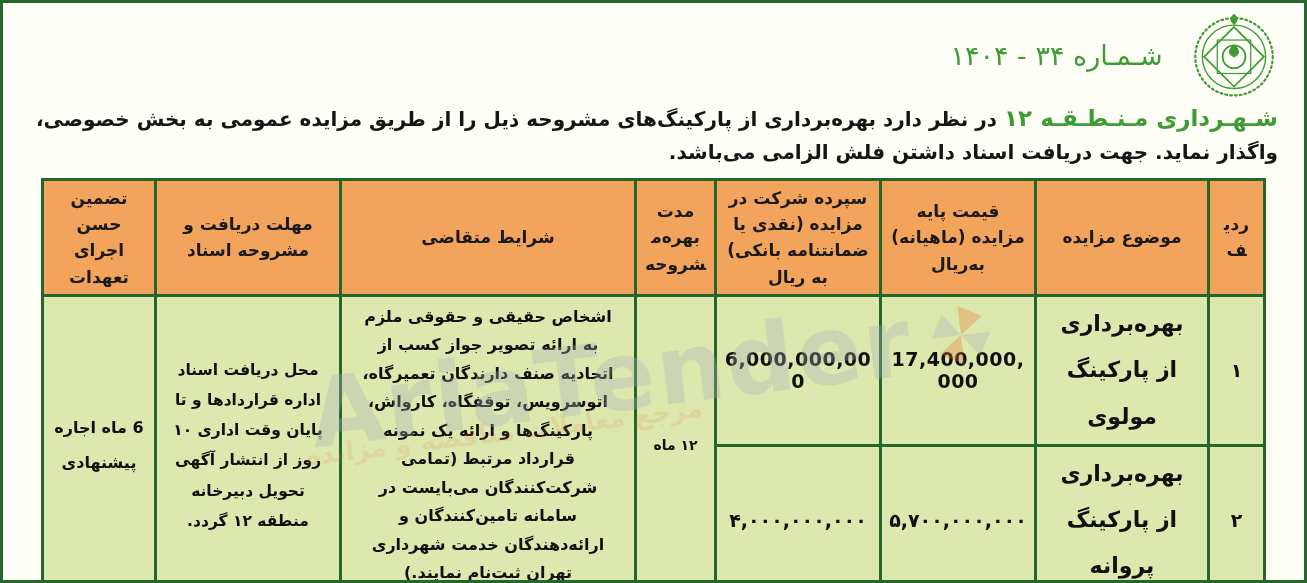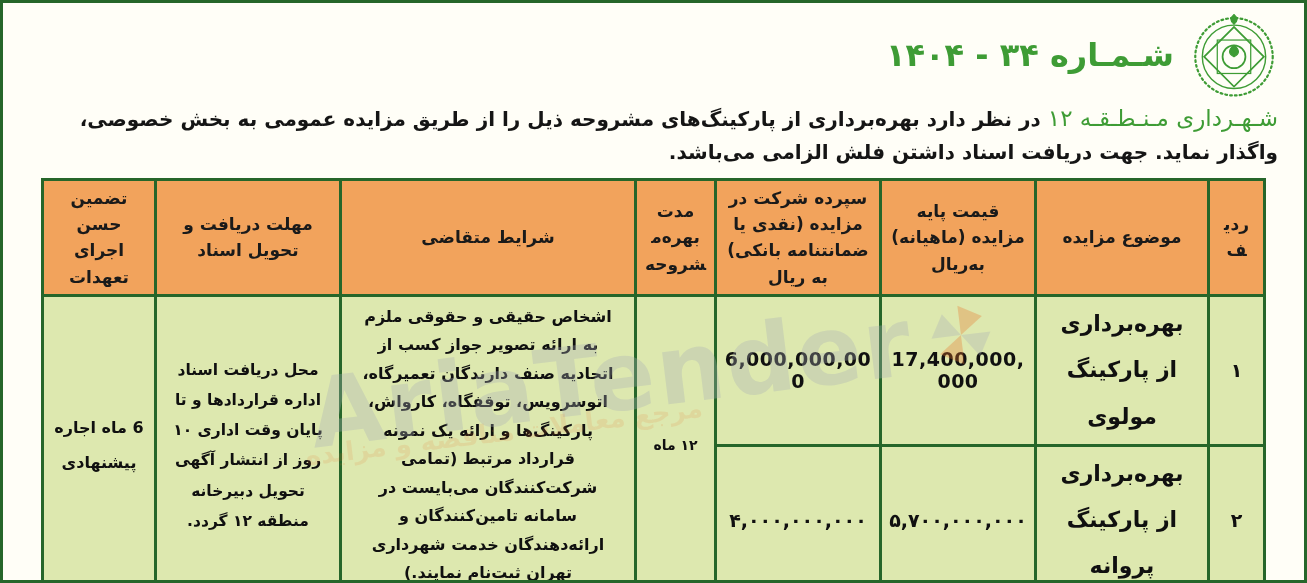--- a/index.html
+++ b/index.html
@@ -28,36 +28,36 @@
   .main-title {
     flex:1; text-align:center;
     font-size:45px; font-weight:bold;
     color:var(--title-green, #3e9c35);
     letter-spacing:0;
     line-height:1.1;
     white-space:nowrap;
   }
   .issue-number {
     flex:0 0 235px; text-align:center;
-    font-size:32px; font-weight:bold;
+    font-size:27px; font-weight:normal;
     color:var(--title-green, #3e9c35);
     white-space:nowrap;
   }
 
   
   .intro {
     padding:2px 8px 0;
     font-size:20px; font-weight:600;
     line-height:1.55;
     color:#151515;
     text-align:right;
   }
   .intro .org {
     color:var(--title-green, #2f7d2a);
-    font-weight:normal;
+    font-weight:bold;
     font-size:23px;
   }
 
   
   .table-wrap { position:relative; margin-top:10px; }
   table {
     width:1222px; margin:0 auto;
     border-collapse:collapse; table-layout:fixed;
     direction:rtl;
   }
@@ -157,21 +157,21 @@
         <col style="width:113px">
       </colgroup>
       <thead>
         <tr>
           <th>ردیف</th>
           <th>موضوع مزایده</th>
           <th>قیمت پایه مزایده (ماهیانه) به‌ریال</th>
           <th>سپرده شرکت در مزایده (نقدی یا ضمانتنامه بانکی) به ریال</th>
           <th>مدت بهره‌مشروحه</th>
           <th>شرایط متقاضی</th>
-          <th>مهلت دریافت و تحویل اسناد</th>
+          <th>مهلت دریافت و مشروحه اسناد</th>
           <th>تضمین حسن اجرای تعهدات</th>
         </tr>
       </thead>
       <tbody>
         <tr>
           <td class="cell-rowno">۱</td>
           <td class="cell-subject">بهره‌برداری از پارکینگ مولوی</td>
           <td class="cell-number">17,400,000,000</td>
           <td class="cell-number">6,000,000,000</td>
           <td class="cell-duration" rowspan="2">۱۲ ماه</td>

